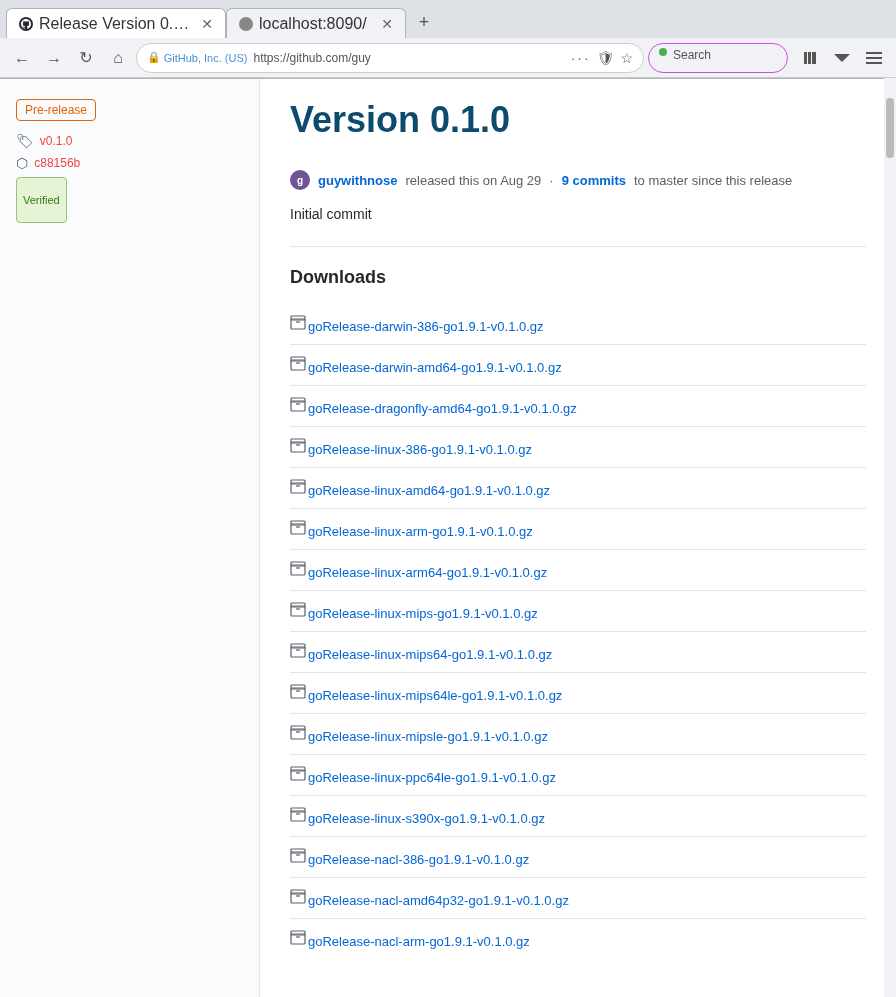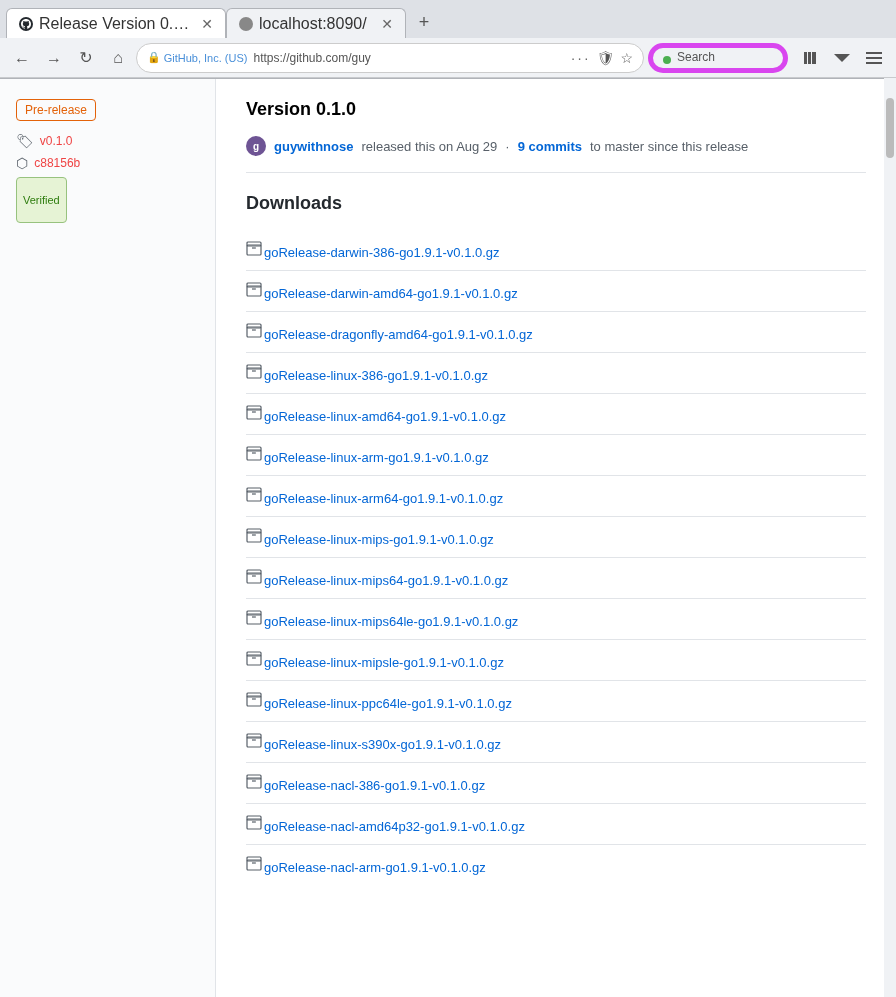--- a/index.html
+++ b/index.html
@@ -121,23 +121,23 @@
       overflow: hidden;
       text-overflow: ellipsis;
       white-space: nowrap;
     }
     .address-bar .dots-btn { color: #666; cursor: pointer; letter-spacing: 2px; font-size: 14px; }
     .address-bar .shield-icon { color: #555; font-size: 14px; }
     .address-bar .star-icon { color: #555; font-size: 14px; cursor: pointer; }
 
     .search-box {
       display: flex;
-      align-items: flex-end;
+      align-items: flex-start;
       background: #f0f2f5;
-      border: 5px solid #d946ef;
+      border: 1px solid #d946ef;
       border-radius: 20px;
       padding: 4px 10px;
       height: 30px;
       width: 140px;
       gap: 6px;
       font-size: 12px;
       color: #555;
     }
     .search-box .green-dot {
       width: 8px; height: 8px;
@@ -155,21 +155,21 @@
 
     
     .page-wrapper {
       display: flex;
       background: #fff;
       min-height: calc(997px - 78px);
     }
 
     
     .sidebar {
-      width: 216px;
+      width: 260px;
       flex-shrink: 0;
       padding: 20px 16px;
       border-right: 1px solid #e1e4e8;
       background: #fafbfc;
     }
     .pre-release-badge {
       display: inline-block;
       padding: 3px 8px;
       border: 1px solid #e36209;
       color: #e36209;
@@ -202,24 +202,24 @@
       cursor: pointer;
     }
 
     
     .main-content {
       flex: 1;
       padding: 20px 30px;
       overflow: hidden;
     }
     .release-title {
-      font-size: 18px;
+      font-size: 36px;
       font-weight: 600;
-      color: #000000;
-      margin-bottom: 16px;
+      color: #0c4a6e;
+      margin-bottom: 29px;
     }
     .release-meta {
       display: flex;
       align-items: center;
       gap: 8px;
       font-size: 13px;
       color: #586069;
       margin-bottom: 16px;
     }
     .release-meta .avatar {
@@ -398,20 +398,21 @@
 
       <div class="release-meta">
         <div class="avatar">g</div>
         <a>guywithnose</a>
         <span>released this on Aug 29</span>
         ·
         <a class="commits-link">9 commits</a>
         <span>to master since this release</span>
       </div>
 
+      <p class="initial-commit">Initial commit</p>
 
       <hr class="section-divider">
 
       <h2 class="downloads-title">Downloads</h2>
 
       <ul class="downloads-list" id="downloads-list">
       <li class="download-item">
             <span class="archive-icon"><svg width="16" height="16" viewBox="0 0 16 16" fill="#586069">
                 <rect x="1" y="5" width="14" height="10" rx="1" fill="none" stroke="#586069" stroke-width="1.2"></rect>
                 <rect x="1" y="2" width="14" height="4" rx="1" fill="none" stroke="#586069" stroke-width="1.2"></rect>

